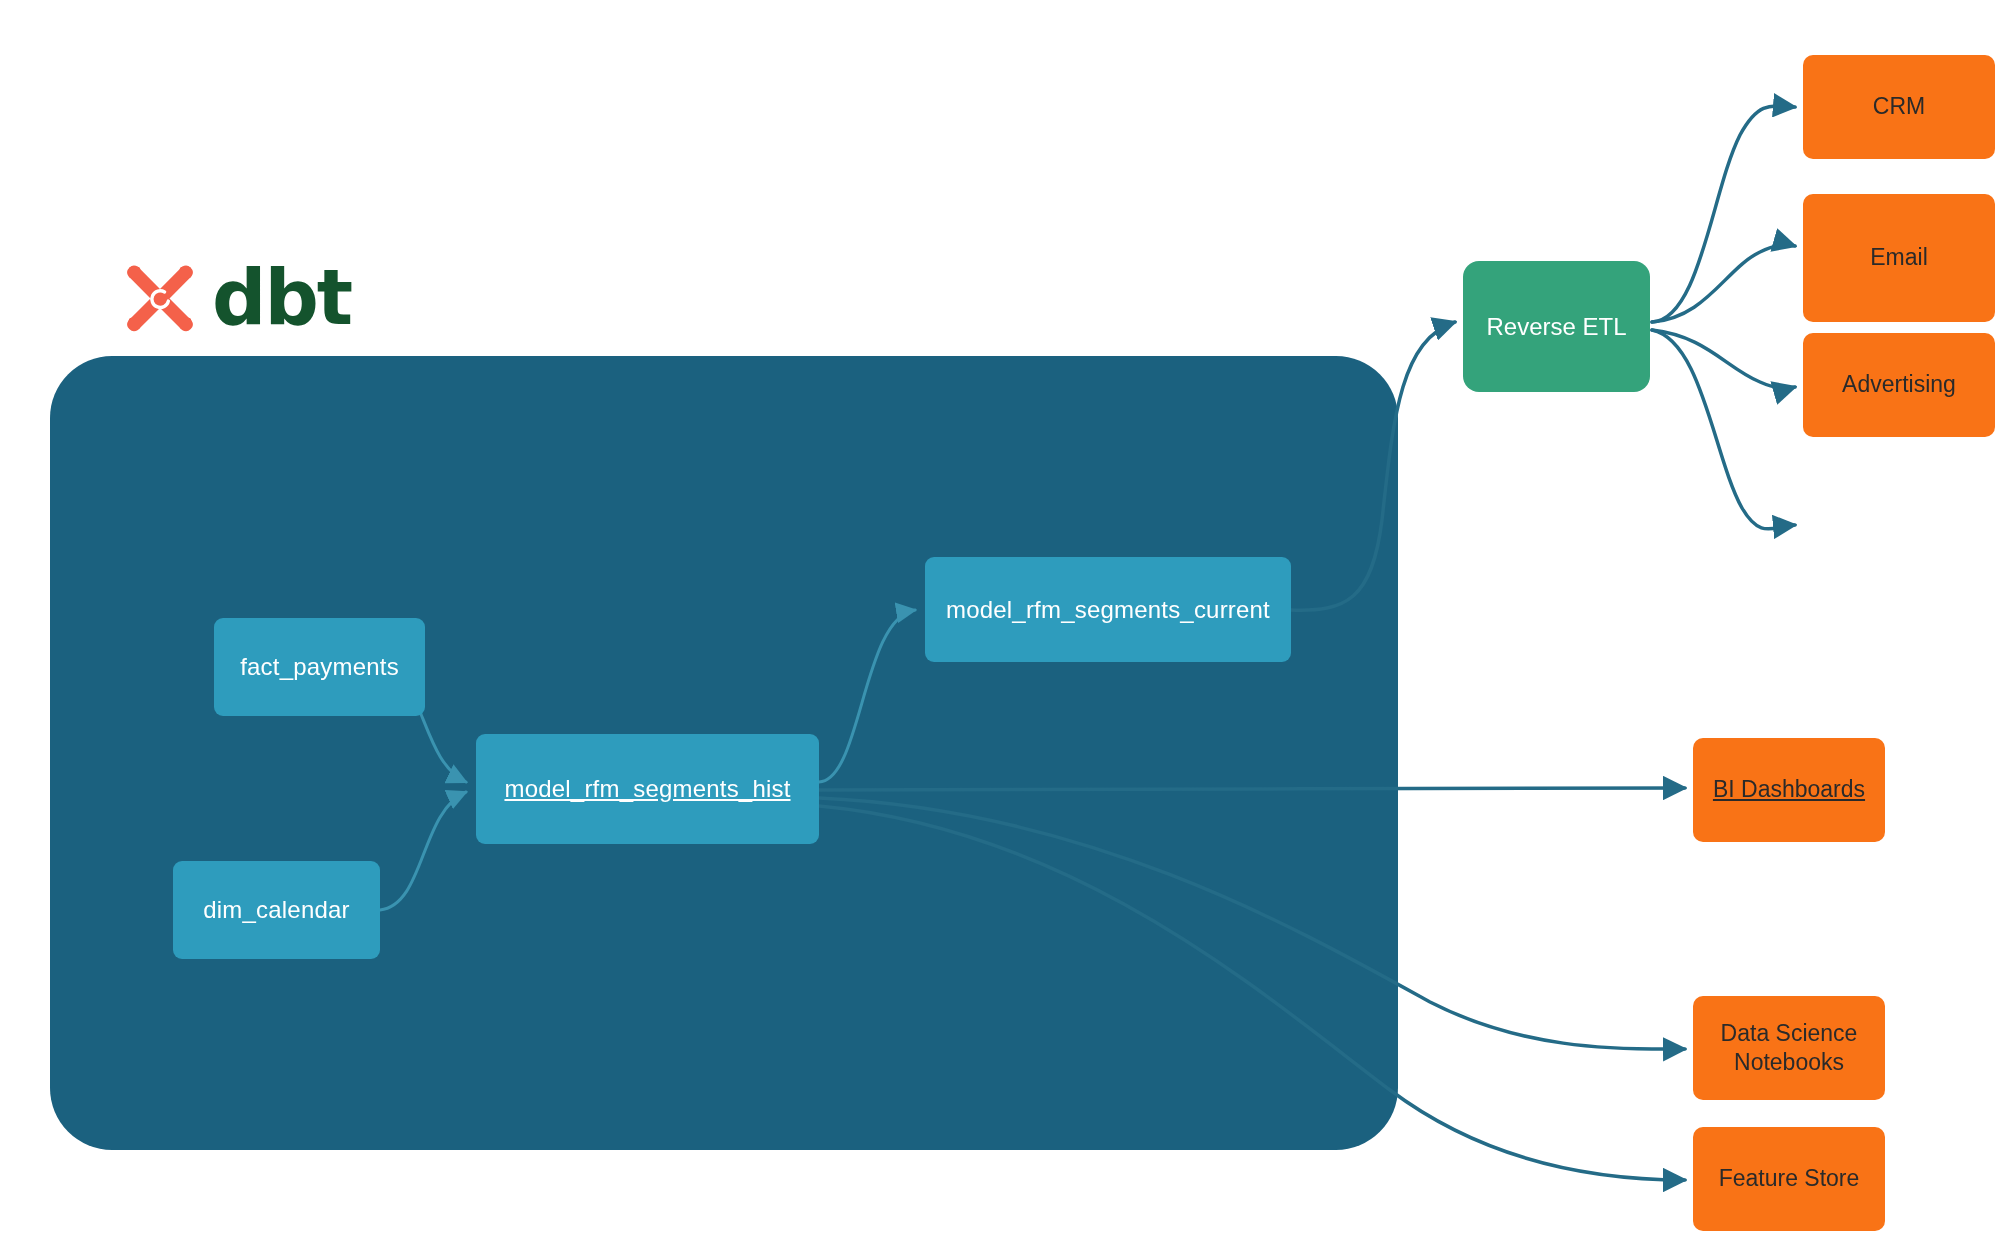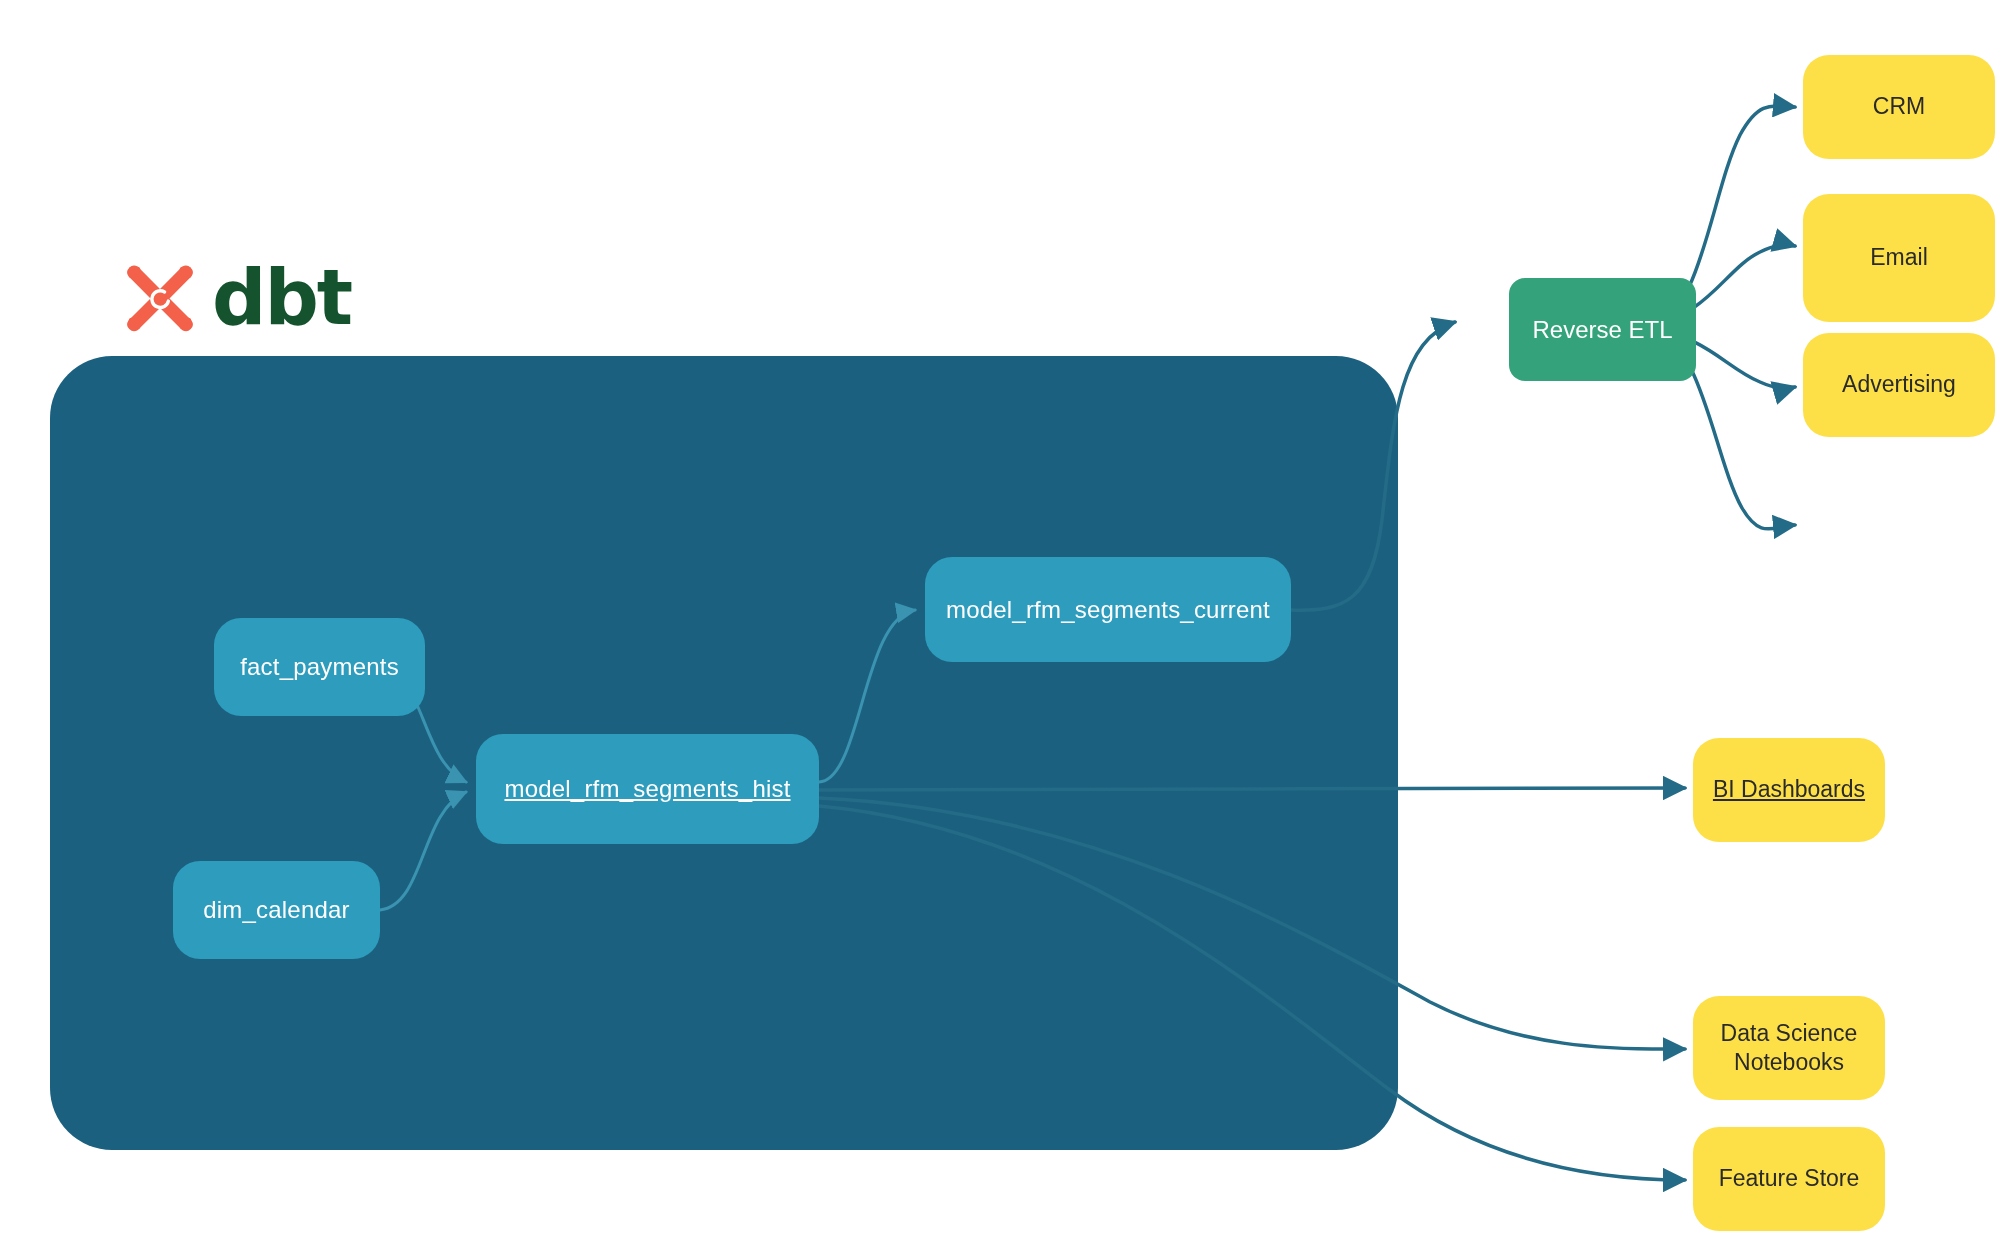--- a/index.html
+++ b/index.html
@@ -72,45 +72,45 @@
     position: absolute;
     display: flex;
     align-items: center;
     justify-content: center;
     text-align: center;
     box-sizing: border-box;
     padding: 6px 16px;
   }
   .node-model {
     background: #2e9cbd;
-    border-radius: 27px;
+    border-radius: 9px;
     color: #ffffff;
     font-size: 24px;
     letter-spacing: .2px;
   }
   .node-green {
     background: #34a37b;
     border-radius: 16px;
     color: #ffffff;
     font-size: 24px;
   }
   .node-gray {
-    background: #fde047;
-    border-radius: 26px;
+    background: #f97316;
+    border-radius: 10px;
     color: #2a2a2a;
     font-size: 23px;
     line-height: 1.28;
   }
 
   
   #node-fact-payments         { left: 173px;  top: 618px;  width: 211px; height: 98px; margin-left: 41px; }
   #node-dim-calendar          { left: 173px;  top: 861px;  width: 207px; height: 98px; }
   #node-rfm-hist              { left: 476px;  top: 734px;  width: 343px; height: 110px; text-decoration: underline; }
   #node-rfm-current           { left: 925px;  top: 557px;  width: 366px; height: 105px; }
-  #node-reverse-etl           { left: 1463px; top: 278px;  width: 187px; height: 103px; margin-left: 46px; }
+  #node-reverse-etl           { left: 1463px; top: 261px;  width: 187px; height: 131px; }
 
   #node-crm                   { left: 1803px; top: 55px;   width: 192px; height: 104px; }
   #node-email                 { left: 1803px; top: 194px;  width: 192px; height: 128px; }
   #node-advertising           { left: 1803px; top: 333px;  width: 192px; height: 104px; }
   #node-sms-push              { left: 1803px; top: 472px;  width: 192px; height: 104px; }
   #node-bi-dashboards         { left: 1693px; top: 738px;  width: 192px; height: 104px; text-decoration: underline; }
   #node-ds-notebooks          { left: 1693px; top: 996px;  width: 192px; height: 104px; }
   #node-feature-store         { left: 1693px; top: 1127px; width: 192px; height: 104px; }
 </style>
 </head>

